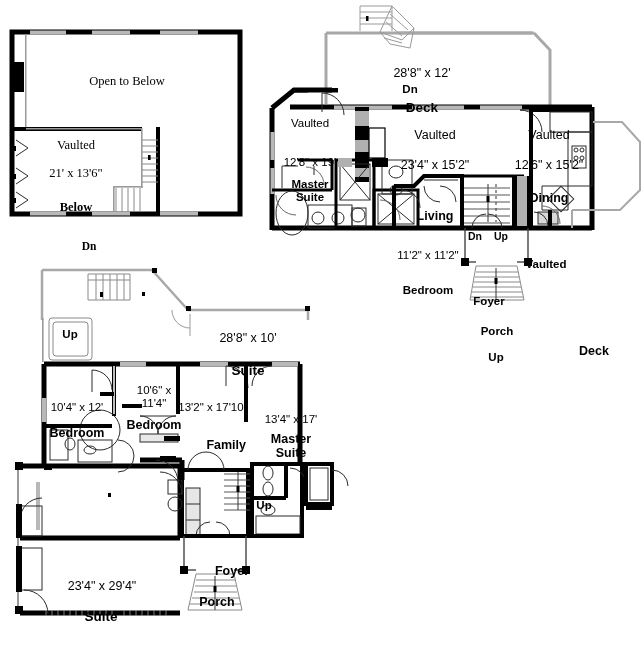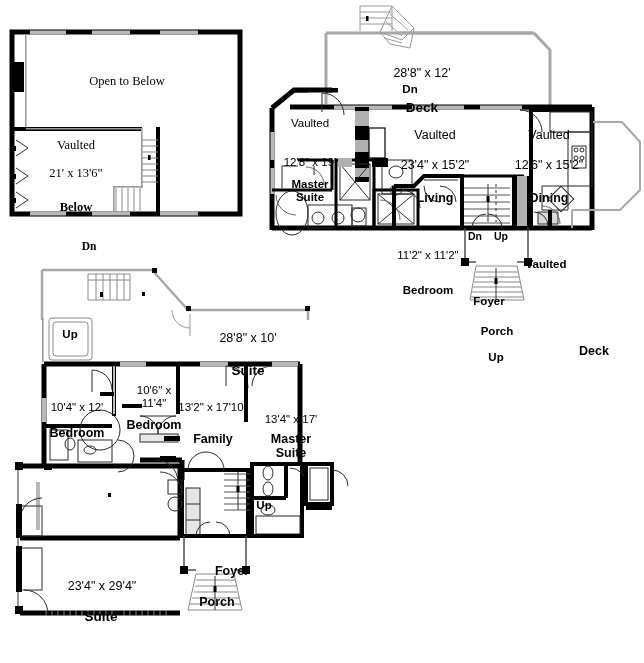--- a/index.html
+++ b/index.html
@@ -276,21 +276,21 @@
   <div class="lbl t11 b" style="left:133px;top:35px;width:30px;">Dn</div>
   <div class="lbl t13 b" style="left:110px;top:52px;width:100px;">Deck</div>
   <div class="lbl t12" style="left:100px;top:66px;width:120px;">28'8" x 12'</div>
 
   <div class="lbl t11" style="left:10px;top:117px;width:76px;">Vaulted</div>
   <div class="lbl t11 b" style="left:10px;top:130px;width:76px;">Master</div>
   <div class="lbl t11 b" style="left:10px;top:143px;width:76px;">Suite</div>
   <div class="lbl t11" style="left:4px;top:156px;width:88px;">12'8" x 19'</div>
 
   <div class="lbl t12" style="left:126px;top:128px;width:94px;">Vaulted</div>
-  <div class="lbl t12 b" style="left:126px;top:143px;width:94px;">Living</div>
+  <div class="lbl t12 b" style="left:126px;top:161px;width:94px;">Living</div>
   <div class="lbl t12" style="left:116px;top:158px;width:114px;">23'4" x 15'2"</div>
 
   <div class="lbl t12" style="left:240px;top:128px;width:94px;">Vaulted</div>
   <div class="lbl t12 b" style="left:240px;top:143px;width:94px;">Dining</div>
   <div class="lbl t12" style="left:232px;top:158px;width:110px;">12'6" x 15'2"</div>
 
   <div class="lbl t11 b" style="left:128px;top:236px;width:76px;">Bedroom</div>
   <div class="lbl t11" style="left:124px;top:249px;width:84px;">11'2" x 11'2"</div>
 
   <div class="lbl t10 b" style="left:200px;top:183px;width:26px;">Dn</div>
@@ -532,21 +532,21 @@
   <div class="lbl t13 b" style="left:200px;top:57px;width:96px;">Suite</div>
   <div class="lbl t12" style="left:196px;top:73px;width:104px;">28'8" x 10'</div>
 
   <div class="lbl t12 b" style="left:44px;top:120px;width:66px;">Bedroom</div>
   <div class="lbl t11" style="left:42px;top:143px;width:70px;">10'4" x 12'</div>
 
   <div class="lbl t12 b" style="left:118px;top:112px;width:72px;">Bedroom</div>
   <div class="lbl t11" style="left:118px;top:126px;width:72px;">10'6" x</div>
   <div class="lbl t11" style="left:118px;top:139px;width:72px;">11'4"</div>
 
-  <div class="lbl t12 b" style="left:180px;top:126px;width:66px;">Family</div>
+  <div class="lbl t12 b" style="left:180px;top:132px;width:66px;text-align:right;">Family</div>
   <div class="lbl t11" style="left:176px;top:143px;width:74px;">13'2" x 17'10"</div>
 
   <div class="lbl t12 b" style="left:254px;top:126px;width:74px;">Master</div>
   <div class="lbl t12 b" style="left:254px;top:140px;width:74px;">Suite</div>
   <div class="lbl t11" style="left:250px;top:155px;width:82px;">13'4" x 17'</div>
 
   <div class="lbl t11 b" style="left:250px;top:193px;width:28px;">Up</div>
   <div class="lbl t12 b" style="left:204px;top:258px;width:56px;">Foyer</div>
   <div class="lbl t12 b" style="left:186px;top:289px;width:62px;">Porch</div>
   <div class="lbl t12 b" style="left:201px;top:355px;width:28px;">Up</div>

